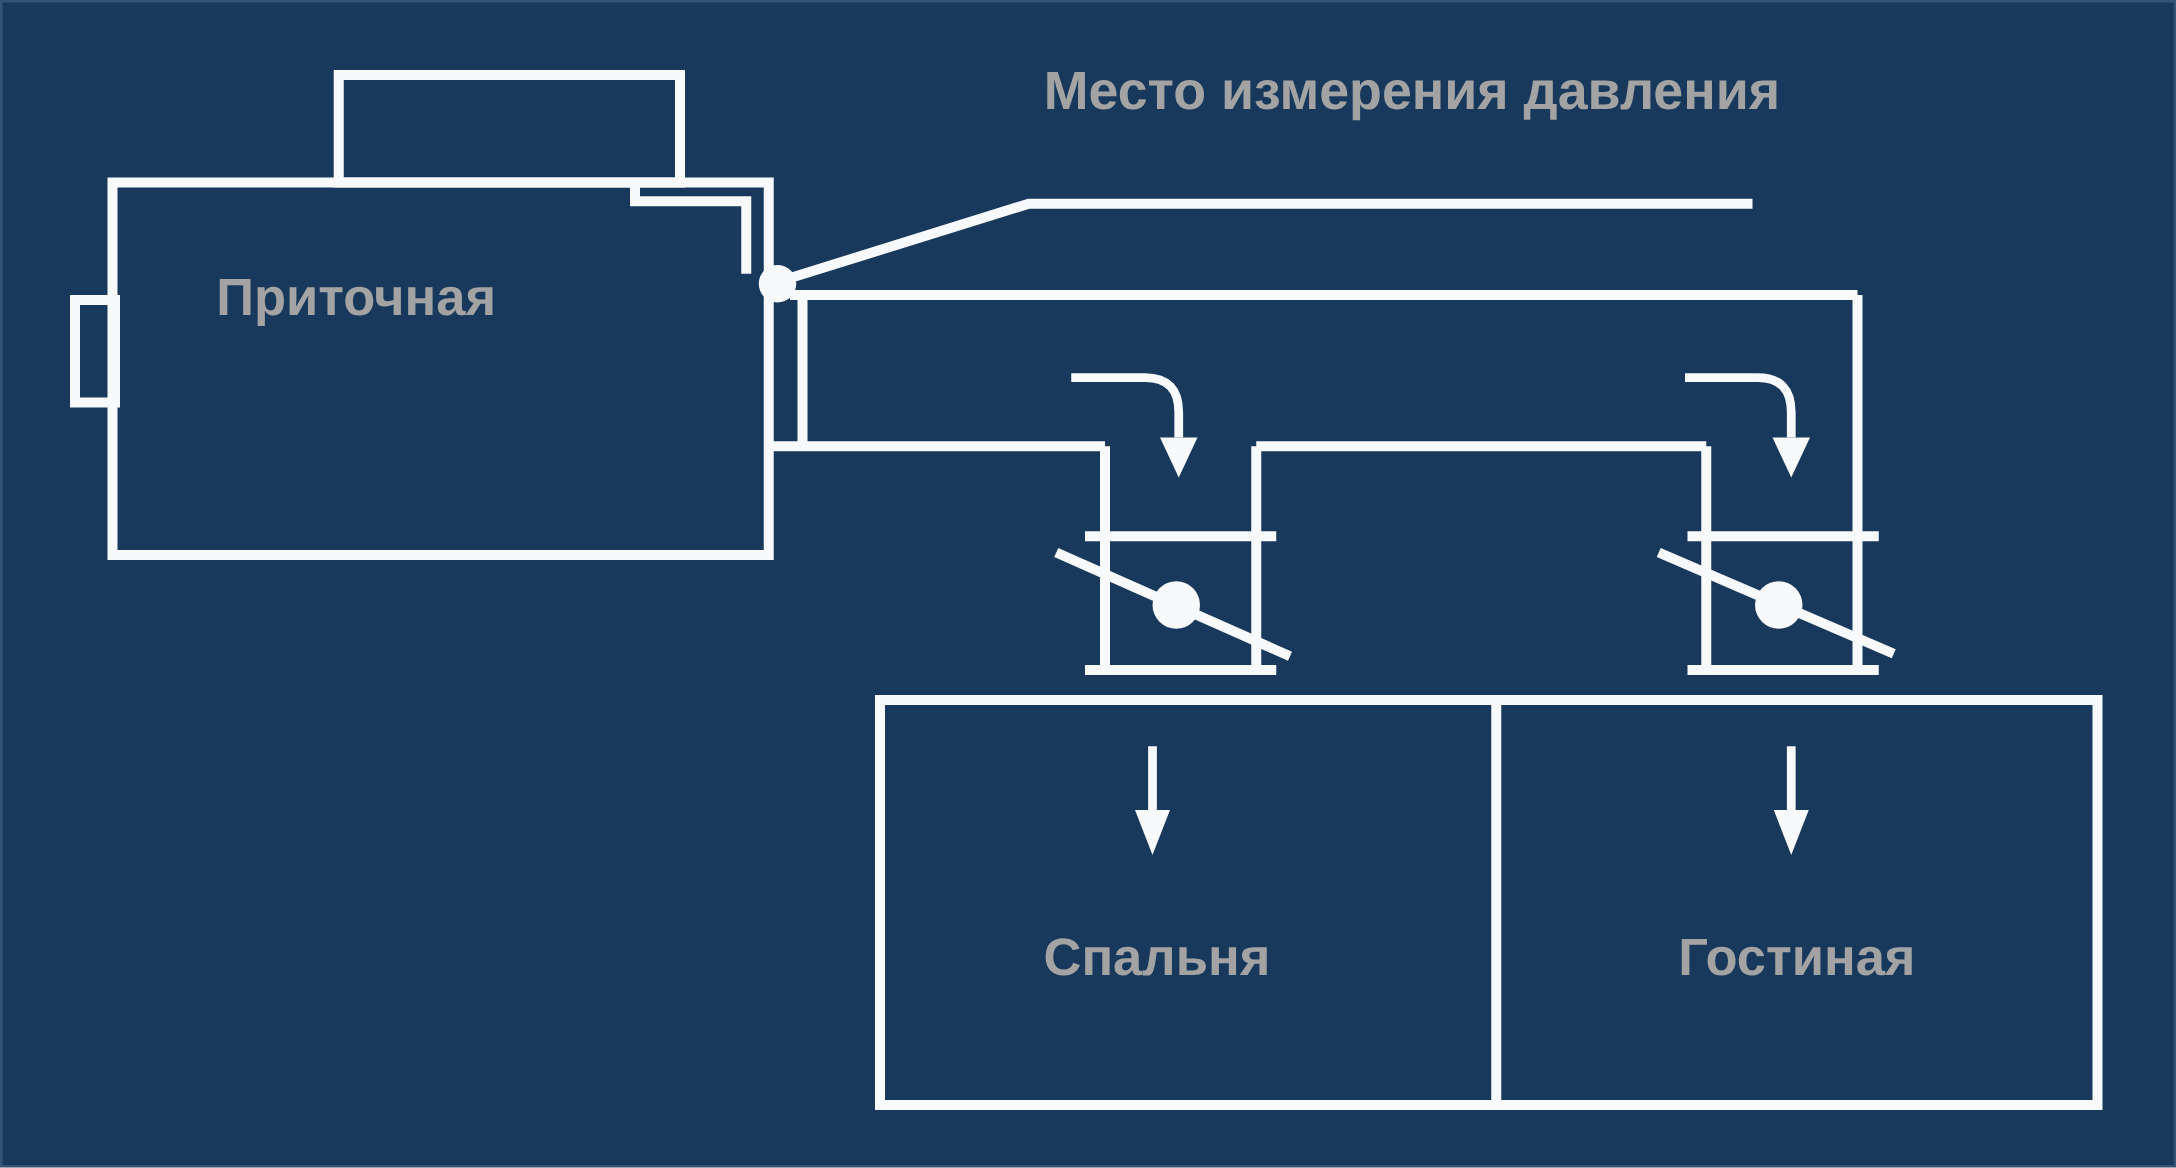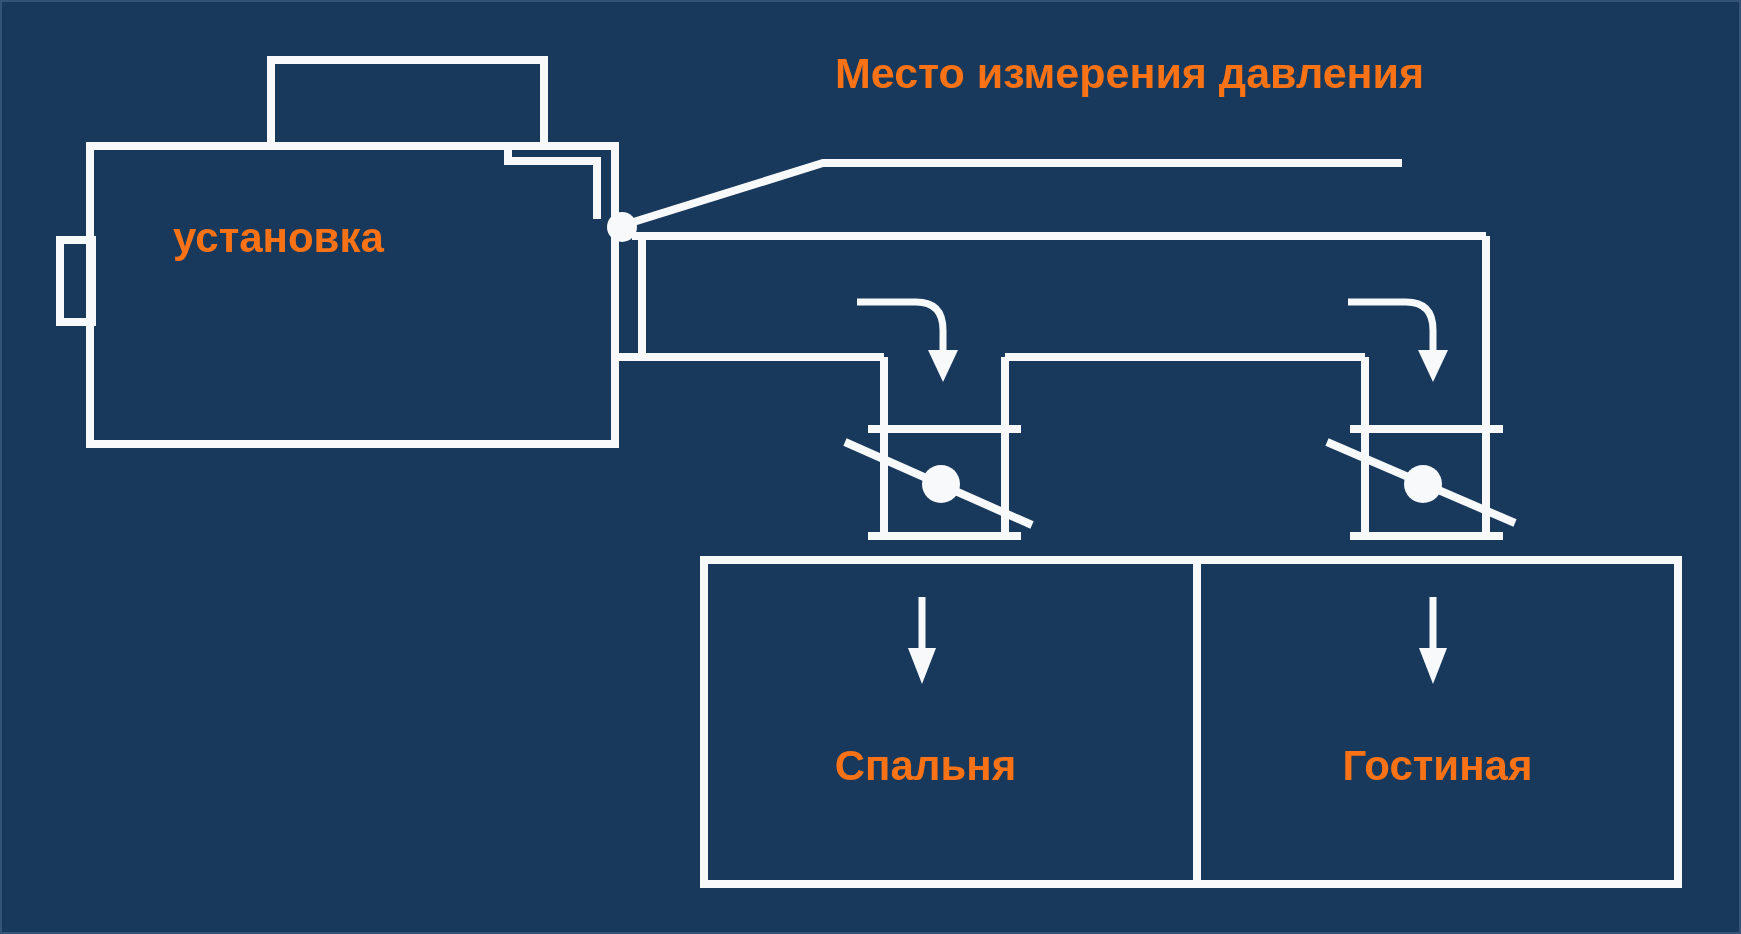--- a/index.html
+++ b/index.html
@@ -19,21 +19,21 @@
   .canvas svg {
     position: absolute;
     left: 0;
     top: 0;
     width: 100%;
     height: 100%;
     display: block;
   }
   .lbl {
     position: absolute;
-    color: #f97316;
+    color: #a3a3a3;
     font-weight: 700;
     white-space: nowrap;
   }
   .note {
     left: 835px;
     top: 48px;
     font-size: 43px;
     line-height: 50px;
     text-align: left;
   }
@@ -117,19 +117,19 @@
 
     <path d="M627,224 L823,163 L1402,163"></path>
     <circle cx="622" cy="227" r="15" fill="#F7F9FB" stroke="none"></circle>
   </svg>
 
   <div class="lbl note">
     <div>Место измерения давления</div>
   </div>
 
   <div class="lbl unit-label">
-    <div>установка</div>
+    <div>Приточная</div>
   </div>
 
   <div class="lbl room-label living">Гостиная</div>
   <div class="lbl room-label bedroom">Спальня</div>
 
 </div>
 
 </body></html>

